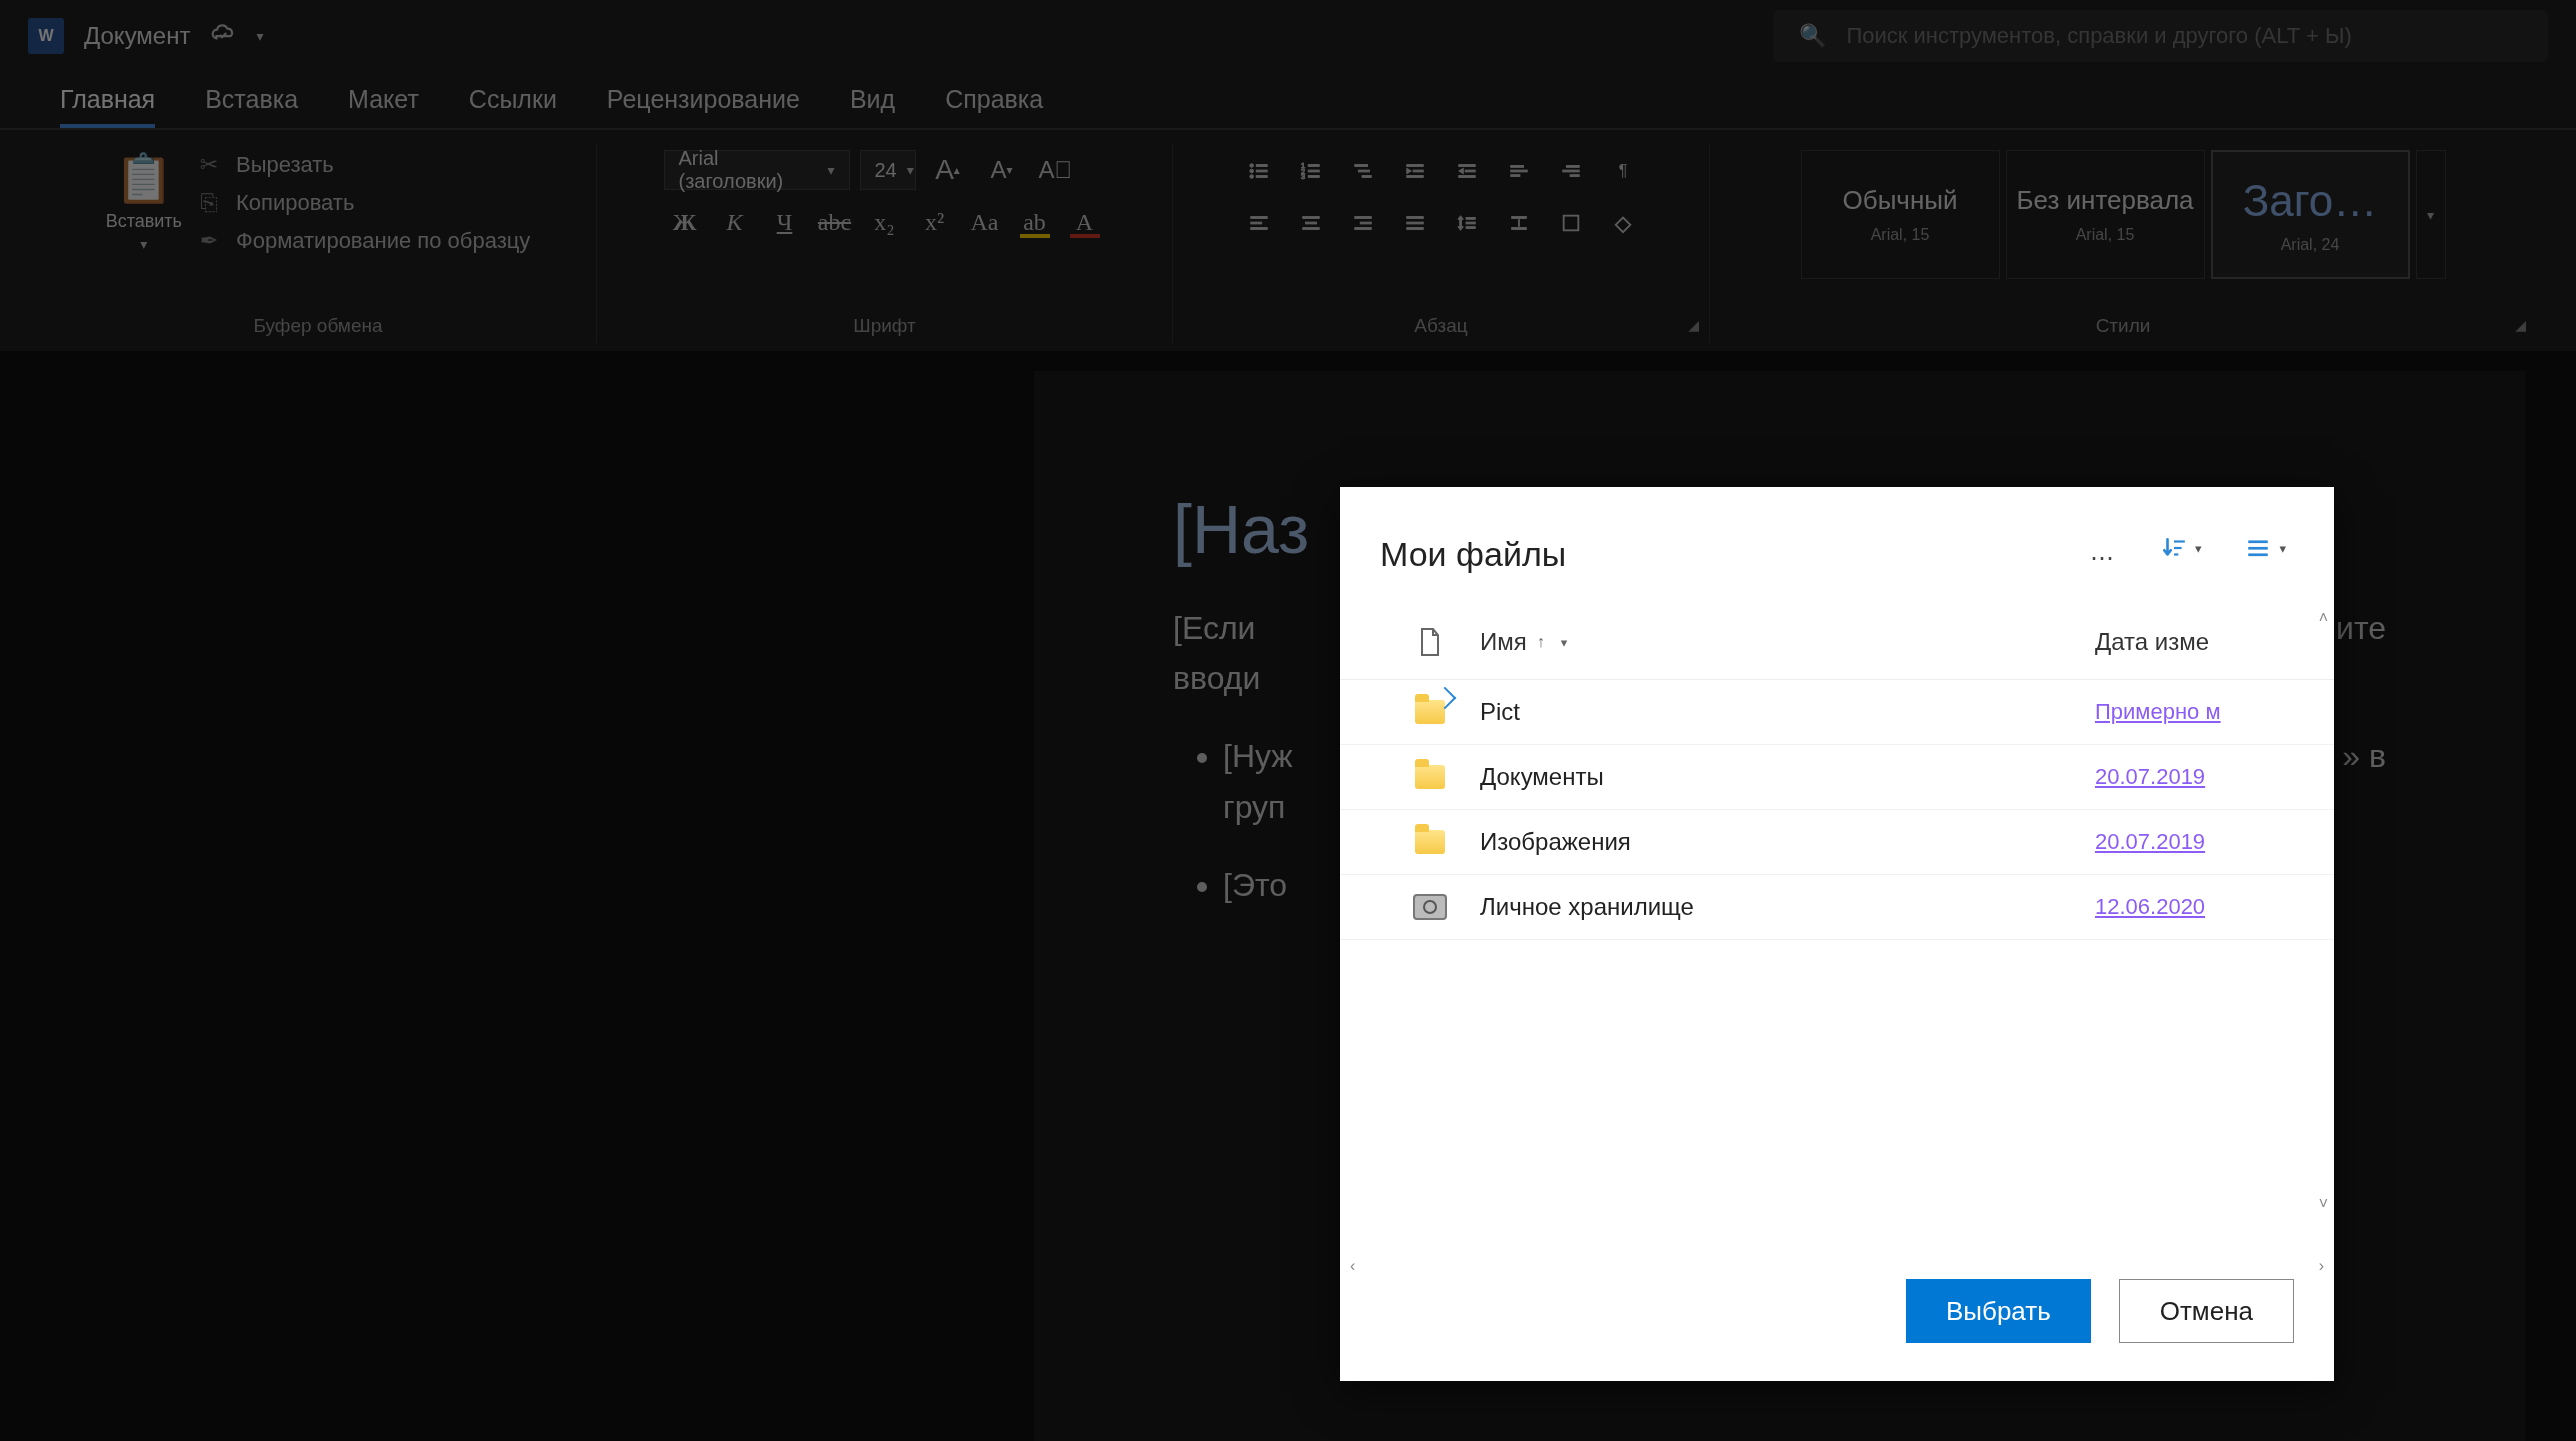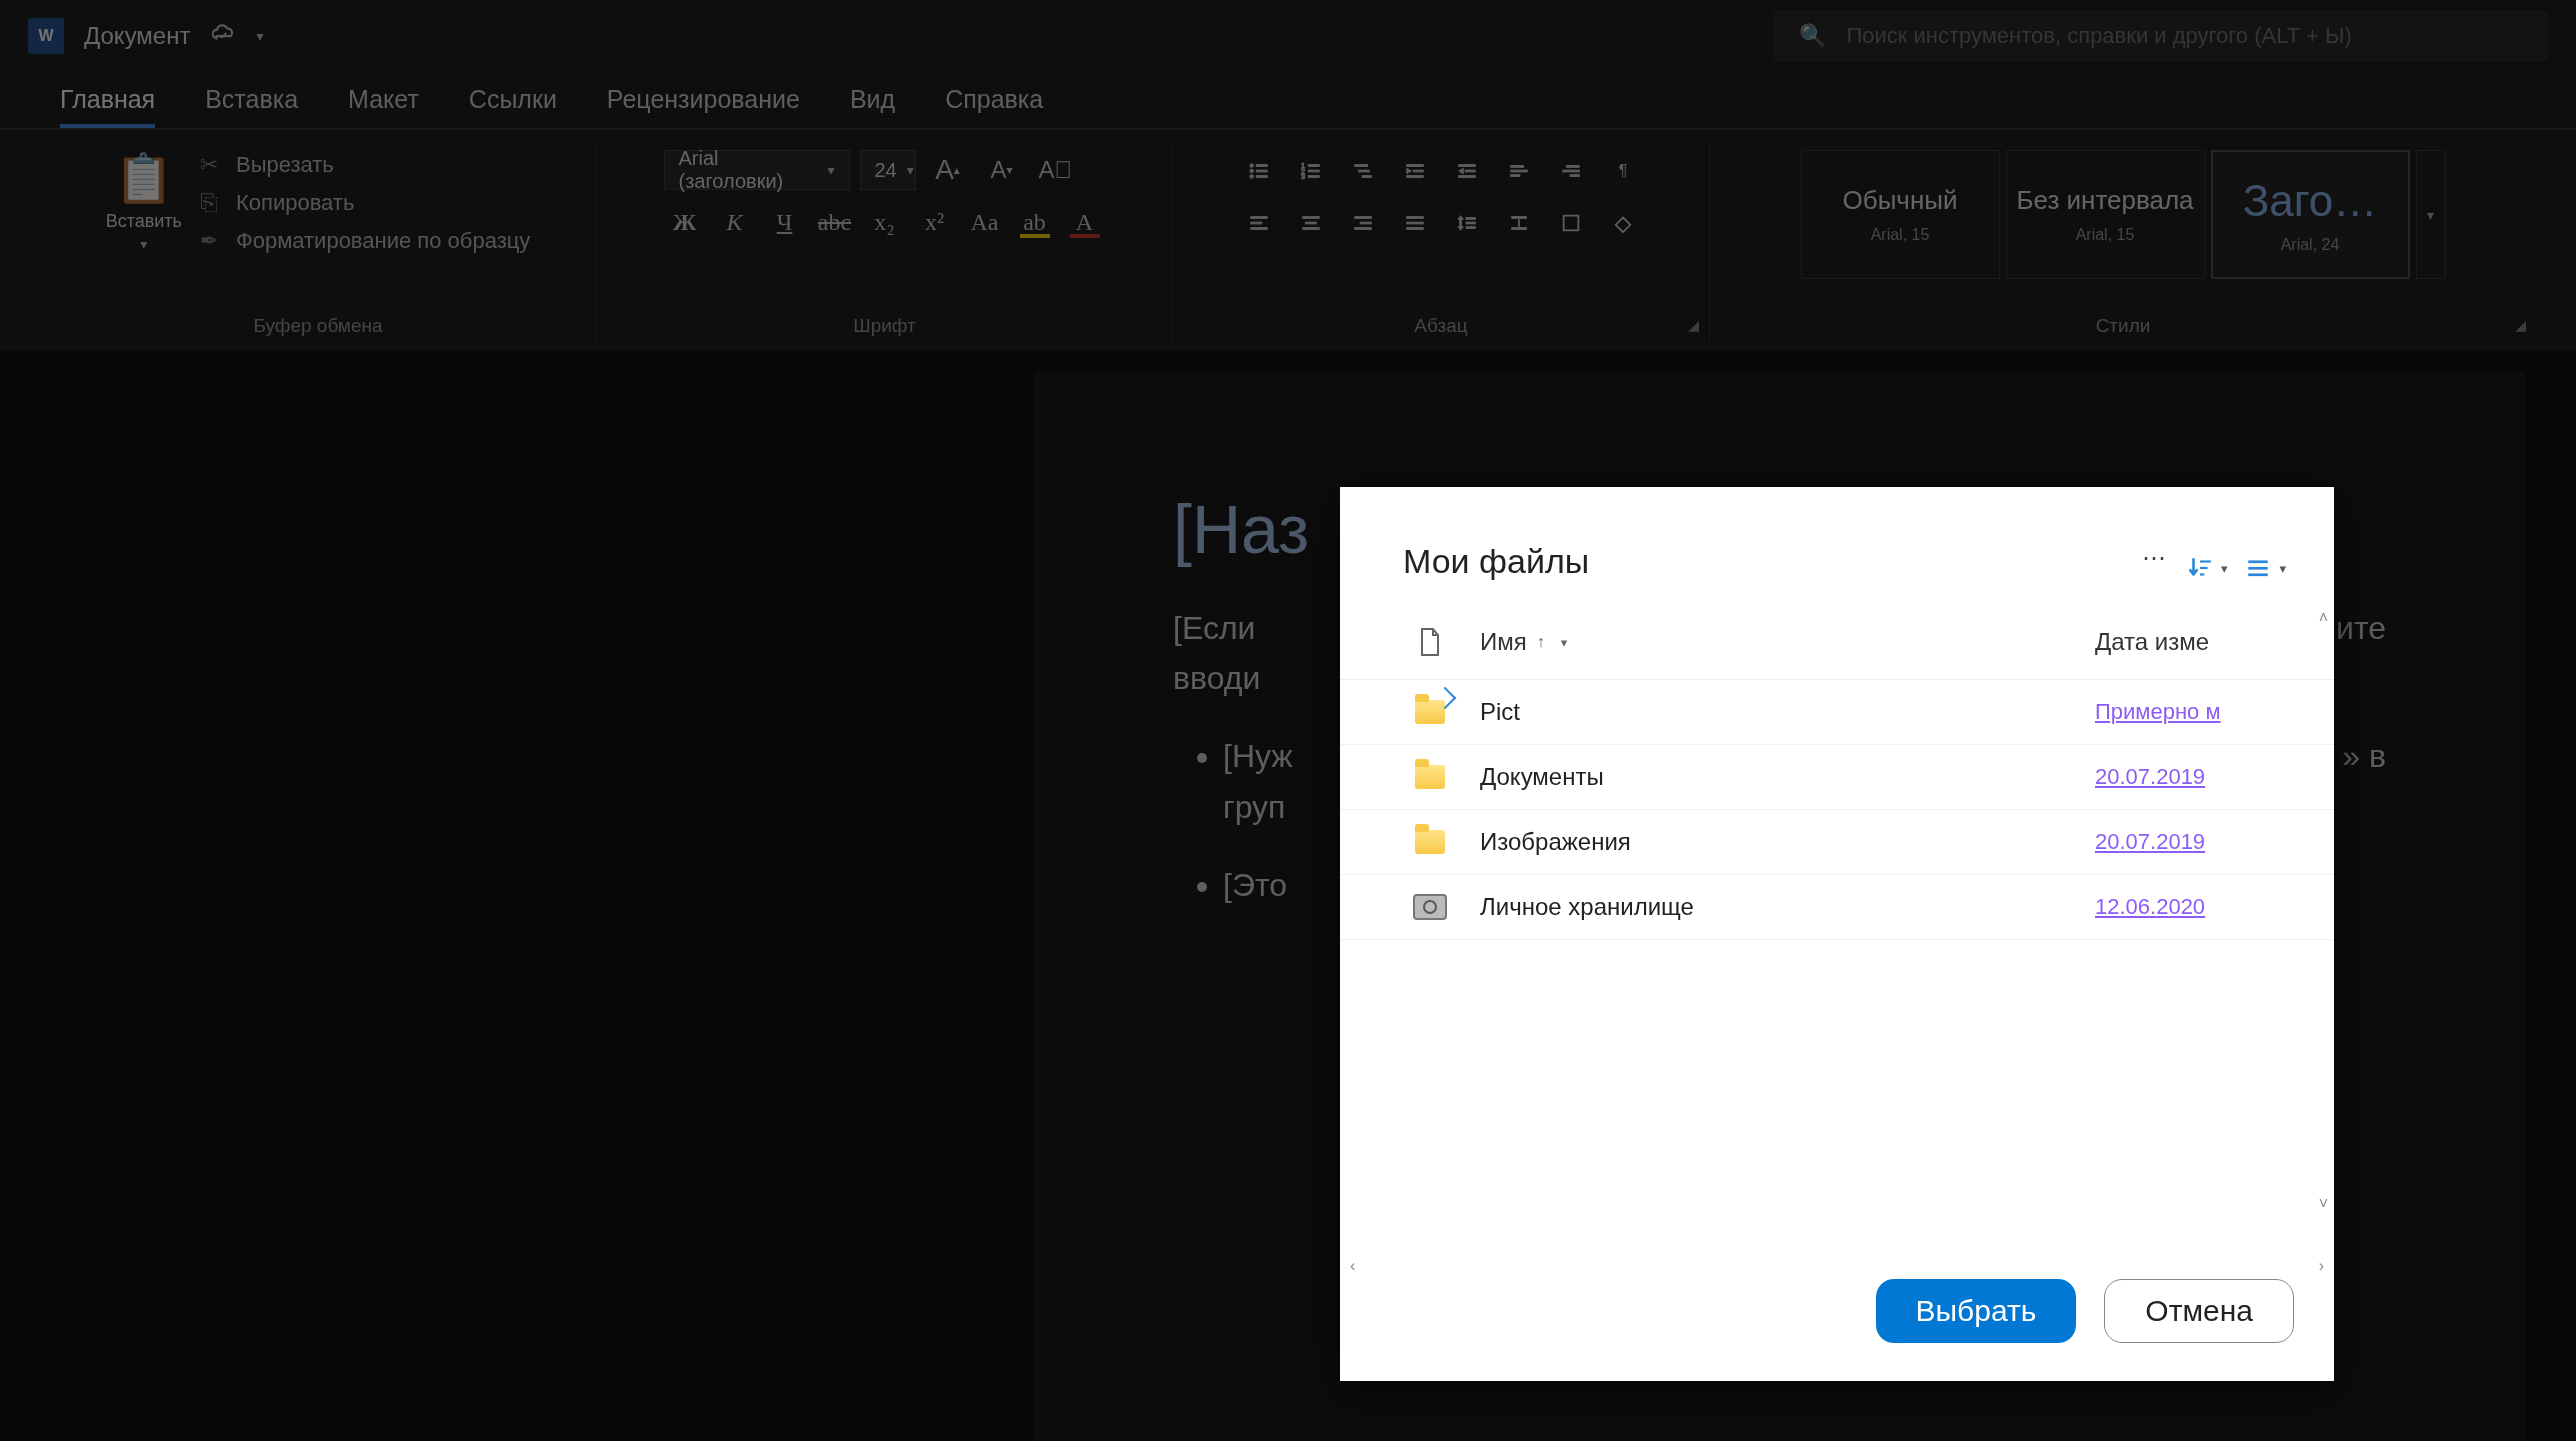--- a/index.html
+++ b/index.html
@@ -74,21 +74,21 @@
 
 .canvas-area { position: relative; background: #101010; height: calc(1441px - 72px - 58px - 221px); padding-top: 40px; }
 .page { position: absolute; left: 1034px; top: 20px; width: 1491px; min-height: 1093px; background: #1c1c1c; padding: 119px 139px; color: #d0d0d0; }
 .page h1 { font-size: 68px; color: #a8c5ec; font-weight: 400; margin-bottom: 36px; }
 .page p { font-size: 32px; line-height: 1.55; color: #d0d0d0; margin-bottom: 28px; }
 .page ul { padding-left: 50px; }
 .page li { font-size: 32px; line-height: 1.6; color: #d0d0d0; margin-bottom: 26px; }
 
 
 .file-dialog { position: absolute; z-index: 100; left: 1340px; top: 487px; width: 994px; height: 894px; background: #fff; color: #222; display: flex; flex-direction: column; box-shadow: 0 10px 40px rgba(0,0,0,0.6); }
-.fd-header { display: flex; align-items: flex-end; padding: 48px 40px 24px 40px; gap: 2px; margin-left: 23px; }
+.fd-header { display: flex; align-items: flex-start; padding: 48px 40px 24px 40px; gap: 28px; }
 .fd-title { font-size: 34px; color: #222; flex: 1; }
 .fd-menu-btn { width: 46px; height: 46px; display: flex; align-items: center; justify-content: center; font-size: 24px; color: #444; cursor: pointer; }
 .fd-sort-btn { display: flex; align-items: center; gap: 8px; padding: 0 8px; cursor: pointer; }
 .fd-sort-btn svg { width: 26px; height: 26px; }
 .fd-sort-btn .chev { font-size: 13px; color: #555; }
 
 .fd-list-wrap { flex: 1; position: relative; overflow: hidden; }
 .fd-scroll-up, .fd-scroll-down { position: absolute; right: 6px; color: #888; font-size: 16px; }
 .fd-scroll-up { top: 4px; }
 .fd-scroll-down { bottom: 4px; }
@@ -111,21 +111,21 @@
 .folder-icon { width: 30px; height: 24px; background: linear-gradient(#ffe48a,#f7c948); border-radius: 3px; position: relative; }
 .folder-icon::before { content: ""; position: absolute; top: -6px; left: 0; width: 14px; height: 8px; background: #f7c948; border-radius: 3px 3px 0 0; }
 .folder-icon.share::after { content: ""; position: absolute; top: -10px; right: -8px; width: 14px; height: 14px; border: 2px solid #2b88d8; border-left: none; border-bottom: none; transform: rotate(45deg); }
 .vault-icon { width: 34px; height: 26px; background: #bbb; border: 2px solid #777; border-radius: 4px; position: relative; }
 .vault-icon::after { content: ""; position: absolute; left: 50%; top: 50%; width: 10px; height: 10px; border: 2px solid #555; border-radius: 50%; transform: translate(-50%,-50%); }
 .file-plain-icon svg { width: 24px; height: 30px; fill: none; stroke: #666; stroke-width: 2; }
 
 .fd-hscroll { height: 34px; position: relative; }
 
 .fd-footer { display: flex; justify-content: flex-end; gap: 28px; padding: 28px 40px 38px 40px; }
-.fd-btn { height: 64px; padding: 0 40px; font-size: 30px; display: flex; align-items: center; justify-content: center; cursor: pointer; border-radius: 18px; }
+.fd-btn { height: 64px; padding: 0 40px; font-size: 26px; display: flex; align-items: center; justify-content: center; cursor: pointer; }
 .fd-btn.primary { background: #0078d4; color: #fff; }
 .fd-btn.secondary { background: #fff; color: #222; border: 1px solid #888; }
 
 </style>
 </head>
 <body>
 
 <div class="titlebar">
   <div class="word-icon">W</div>
   <div class="doc-title">Документ</div>

